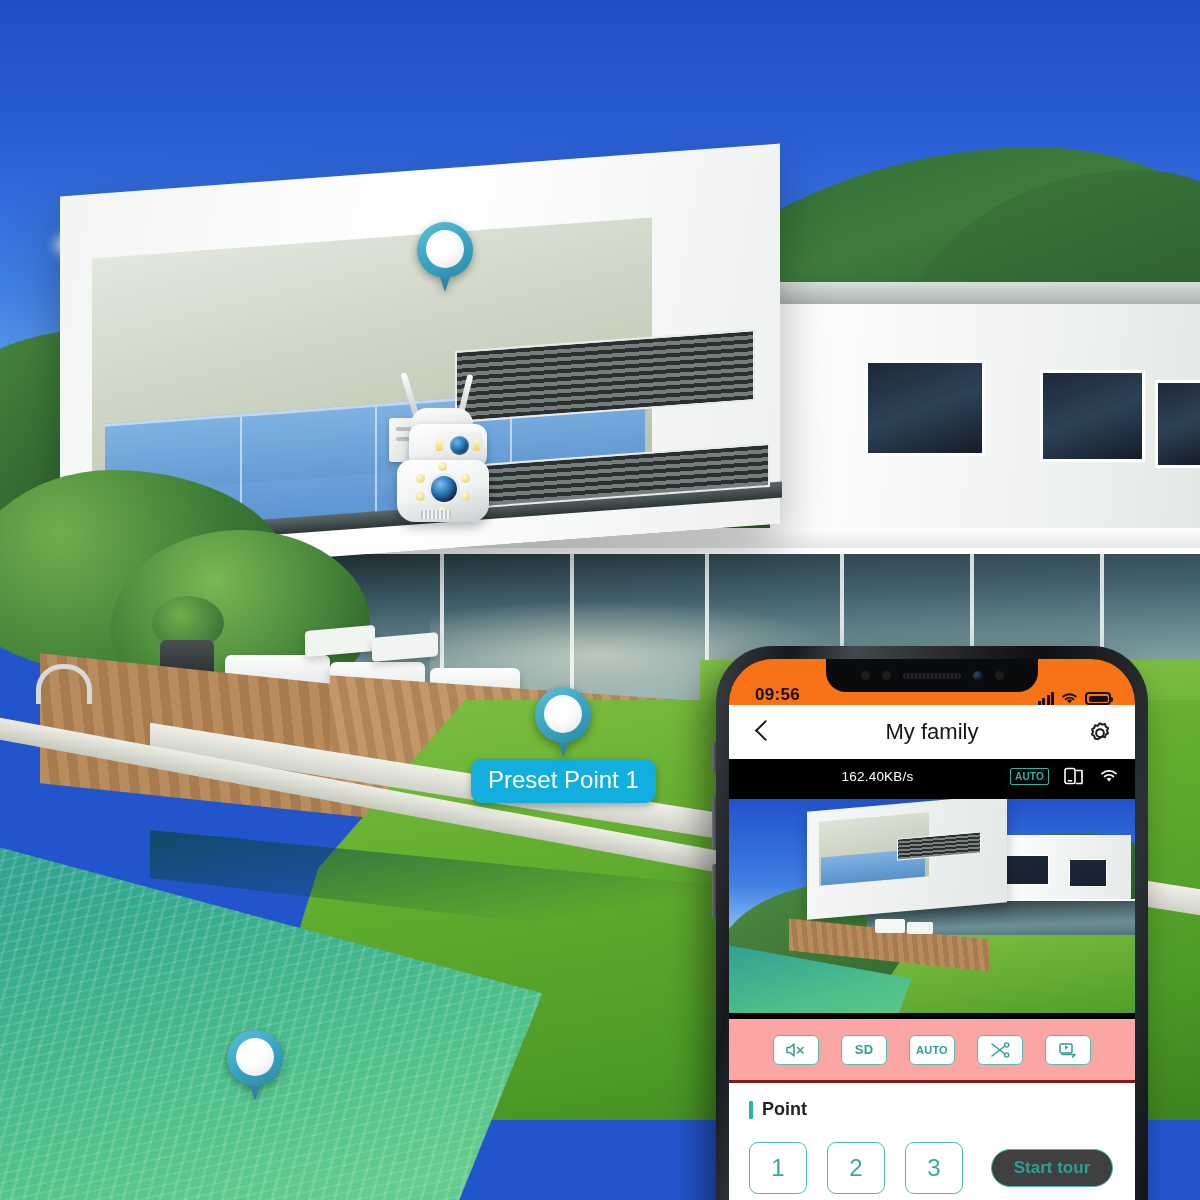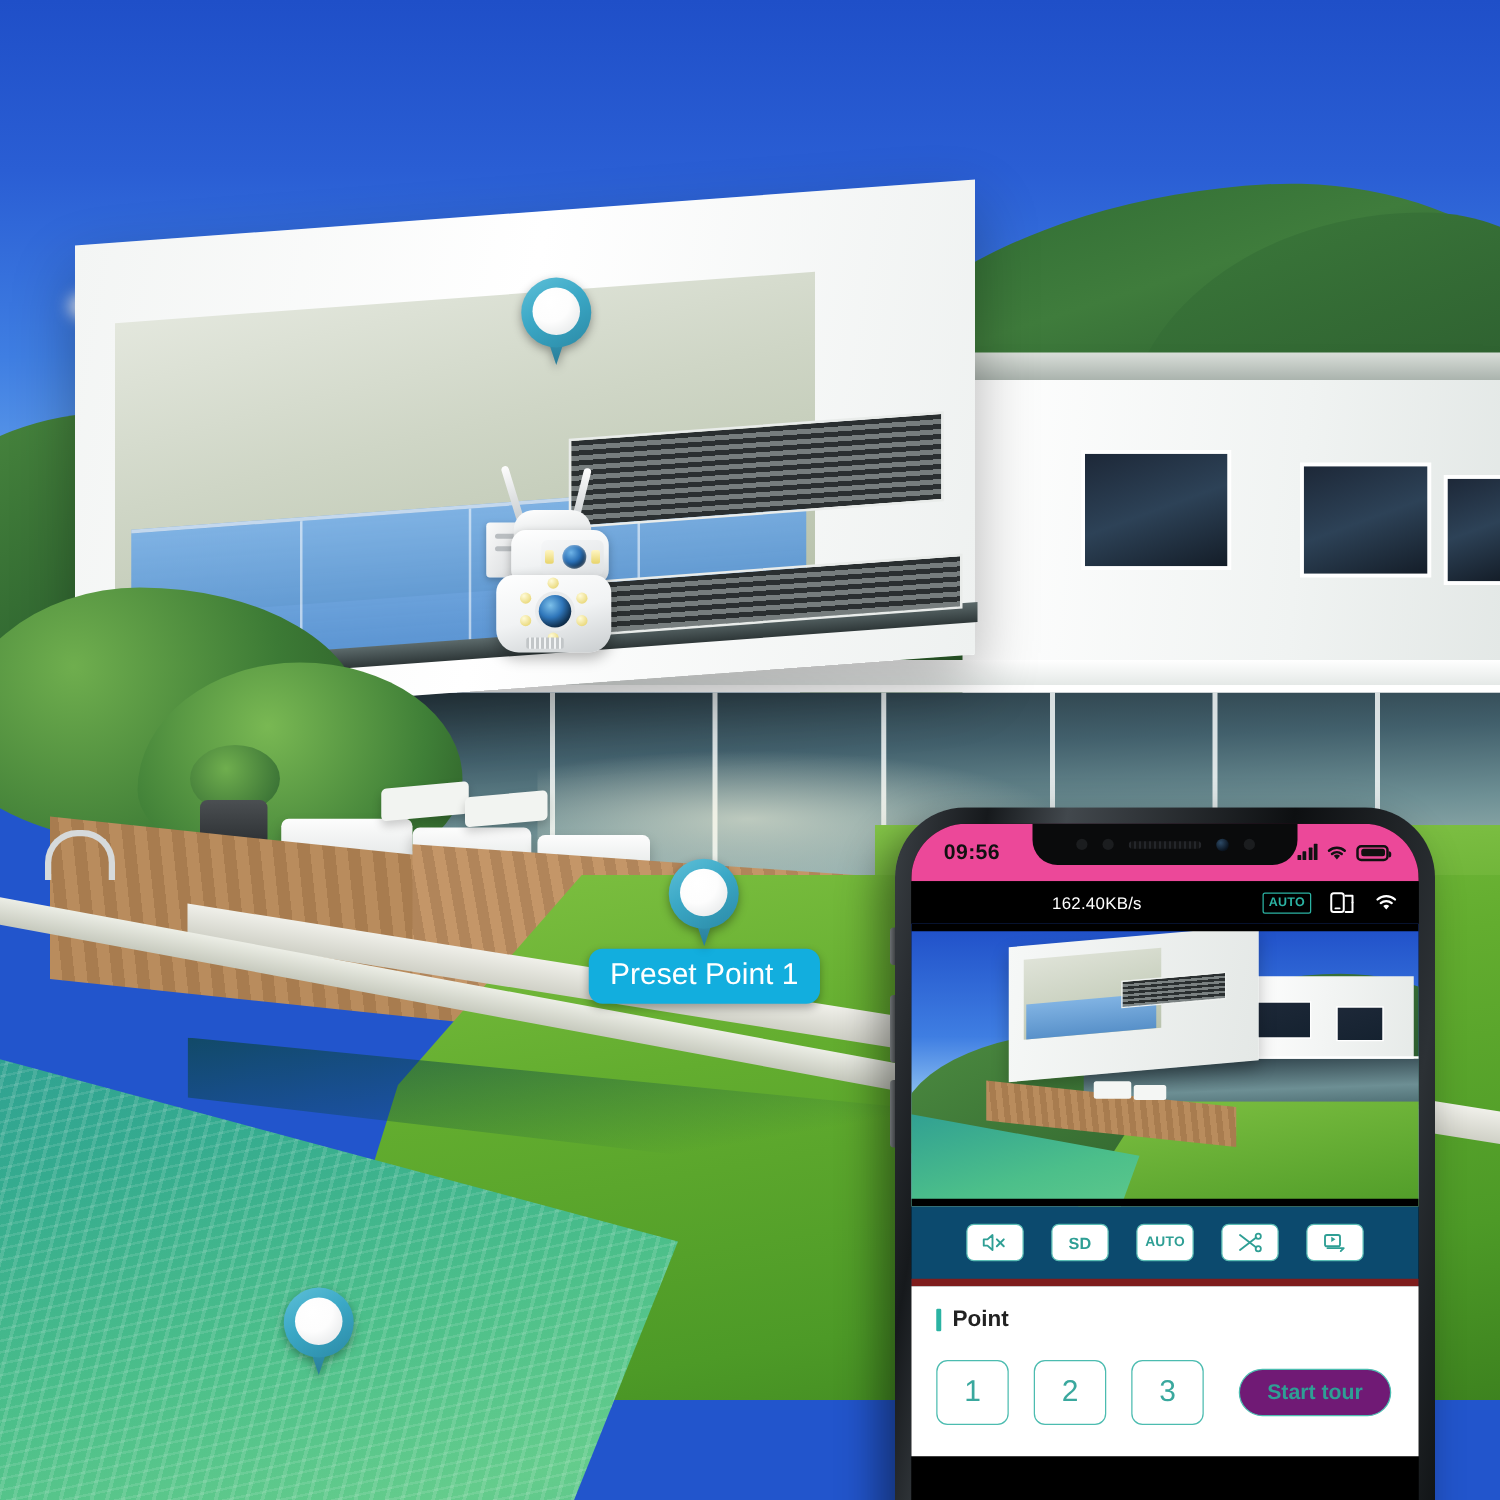--- a/index.html
+++ b/index.html
@@ -339,22 +339,22 @@
   .btn-side {
     position: absolute; left: -4px; background: linear-gradient(90deg,#9aa0a4,#55595c);
     width: 5px; border-radius: 3px 0 0 3px;
   }
   .bs1 { top: 96px;  height: 30px; }
   .bs2 { top: 150px; height: 54px; }
   .bs3 { top: 218px; height: 54px; }
 
   
   .status-bar {
-    position: relative; height: 46px; background: #ec4899;
-    display: flex; align-items: center; padding: 0 24px 0 26px;
+    position: relative; height: 46px; background: #f97316;
+    display: flex; align-items: flex-end; padding: 0 24px 0 26px;
   }
   .st-time { font-size: 17px; font-weight: 700; color: #111; letter-spacing: .3px; }
   .st-right { margin-left: auto; display: flex; align-items: center; gap: 7px; }
   .sig { display: flex; align-items: flex-end; gap: 1.5px; height: 12px; }
   .sig i { width: 3px; background: #111; border-radius: .5px; }
   .sig i:nth-child(1){height:4px;} .sig i:nth-child(2){height:7px;}
   .sig i:nth-child(3){height:10px;} .sig i:nth-child(4){height:13px;}
   .batt { width: 26px; height: 13px; border: 2px solid #111; border-radius: 4px; position: relative; }
   .batt::after { content:""; position:absolute; right:-4px; top:3px; width:2.5px; height:5px; background:#111; border-radius:0 2px 2px 0; }
   .batt i { position:absolute; inset:1.5px; background:#111; border-radius:2px; }
@@ -437,22 +437,22 @@
             clip-path: polygon(0% 6%,82% 44%,74% 100%,0% 100%); }
   .v-deck { position:absolute; left:60px; top:136px; width:200px; height:32px;
             background: repeating-linear-gradient(84deg,#b98c5d 0 5px,#a87c4f 5px 10px); transform: skewY(6deg); }
   .v-sofa { position:absolute; background:#f4f6f4; border-radius:2px; }
   .vs1 { left:146px; top:126px; width:30px; height:14px; }
   .vs2 { left:178px; top:129px; width:26px; height:12px; }
   .v-letterbox { position:absolute; left:0; right:0; height:6px; background:#000; }
 
   
   .ctrl-row {
-    height: 64px; background: #0c4a6e; display: flex; align-items: center;
-    justify-content: center; gap: 22px; border-bottom: 6px solid #7f1d1d;
+    height: 64px; background: #fca5a5; display: flex; align-items: center;
+    justify-content: center; gap: 22px; border-bottom: 3px solid #7f1d1d;
   }
   .ctrl-btn {
     width: 46px; height: 30px; border: 1.6px solid #59bdb4; border-radius: 6px;
     display: flex; align-items: center; justify-content: center;
     color: #2f9f95; font-size: 13px; font-weight: 700; background: #fff;
     letter-spacing: .2px;
   }
   .ctrl-btn.small-text { font-size: 11px; }
 
   
@@ -461,21 +461,21 @@
   .tour-bar { width: 4px; height: 18px; background: #2bb3a3; border-radius: 1px; }
   .tour-title { font-size: 18px; font-weight: 700; color: #222; }
   .tour-btns { display: flex; align-items: center; gap: 20px; margin-top: 22px; }
   .num-btn {
     width: 58px; height: 52px; border: 1.8px solid #4cbcb0; border-radius: 9px;
     display: flex; align-items: center; justify-content: center;
     font-size: 24px; color: #3aa89e; background: #fff;
   }
   .start-btn {
     margin-left: 8px; min-width: 122px; height: 38px; border: 1.8px solid #4cbcb0;
-    border-radius: 19px; background: #701a75; color: #2f9f95;
+    border-radius: 19px; background: #404040; color: #2f9f95;
     display: flex; align-items: center; justify-content: center;
     font-size: 17px; font-weight: 700;
   }
 
   svg { display: block; }
 </style>
 </head>
 <body>
 
 <div class="stage">
@@ -624,20 +624,30 @@
           </div>
           <div class="notch">
             <span class="sensor"></span>
             <span class="sensor"></span>
             <span class="speaker"></span>
             <span class="cam"></span>
             <span class="sensor"></span>
           </div>
         </div>
 
+        <div class="nav-bar">
+          <div class="back-arrow"></div>
+          <div class="nav-title">My family</div>
+          <div class="gear-wrap">
+            <svg width="30" height="30" viewBox="0 0 24 24">
+              <path d="M12 3.2l1.9 1.1 2.1-.5 .6 2.1 1.8 1.2-.8 2 .8 2-1.8 1.2-.6 2.1-2.1-.5L12 14.9l-1.9 1.1-2.1-.5-.6-2.1L5.6 12.1l.8-2-.8-2 1.8-1.2.6-2.1 2.1.5z" transform="translate(0,1.8)" fill="none" stroke="#1d1d1d" stroke-width="1.6" stroke-linejoin="round"></path>
+              <circle cx="12" cy="12.8" r="3.1" fill="none" stroke="#1d1d1d" stroke-width="1.6"></circle>
+            </svg>
+          </div>
+        </div>
 
         <div class="info-strip">
           <div class="speed">162.40KB/s</div>
           <div class="strip-right">
             <div class="auto-badge">AUTO</div>
             <svg width="22" height="20" viewBox="0 0 22 20">
               <rect x="2" y="2.5" width="10" height="15" rx="2" fill="none" stroke="#fff" stroke-width="1.6"></rect>
               <rect x="4.6" y="14" width="4.8" height="1.4" rx=".7" fill="#fff"></rect>
               <path d="M13.5 4.5 h5.5 v5.5" fill="none" stroke="#fff" stroke-width="1.6" stroke-linecap="round" stroke-linejoin="round"></path>
               <path d="M19 10 v7.5 h-5.5" fill="none" stroke="#fff" stroke-width="1.6" stroke-linecap="round" stroke-linejoin="round"></path>

